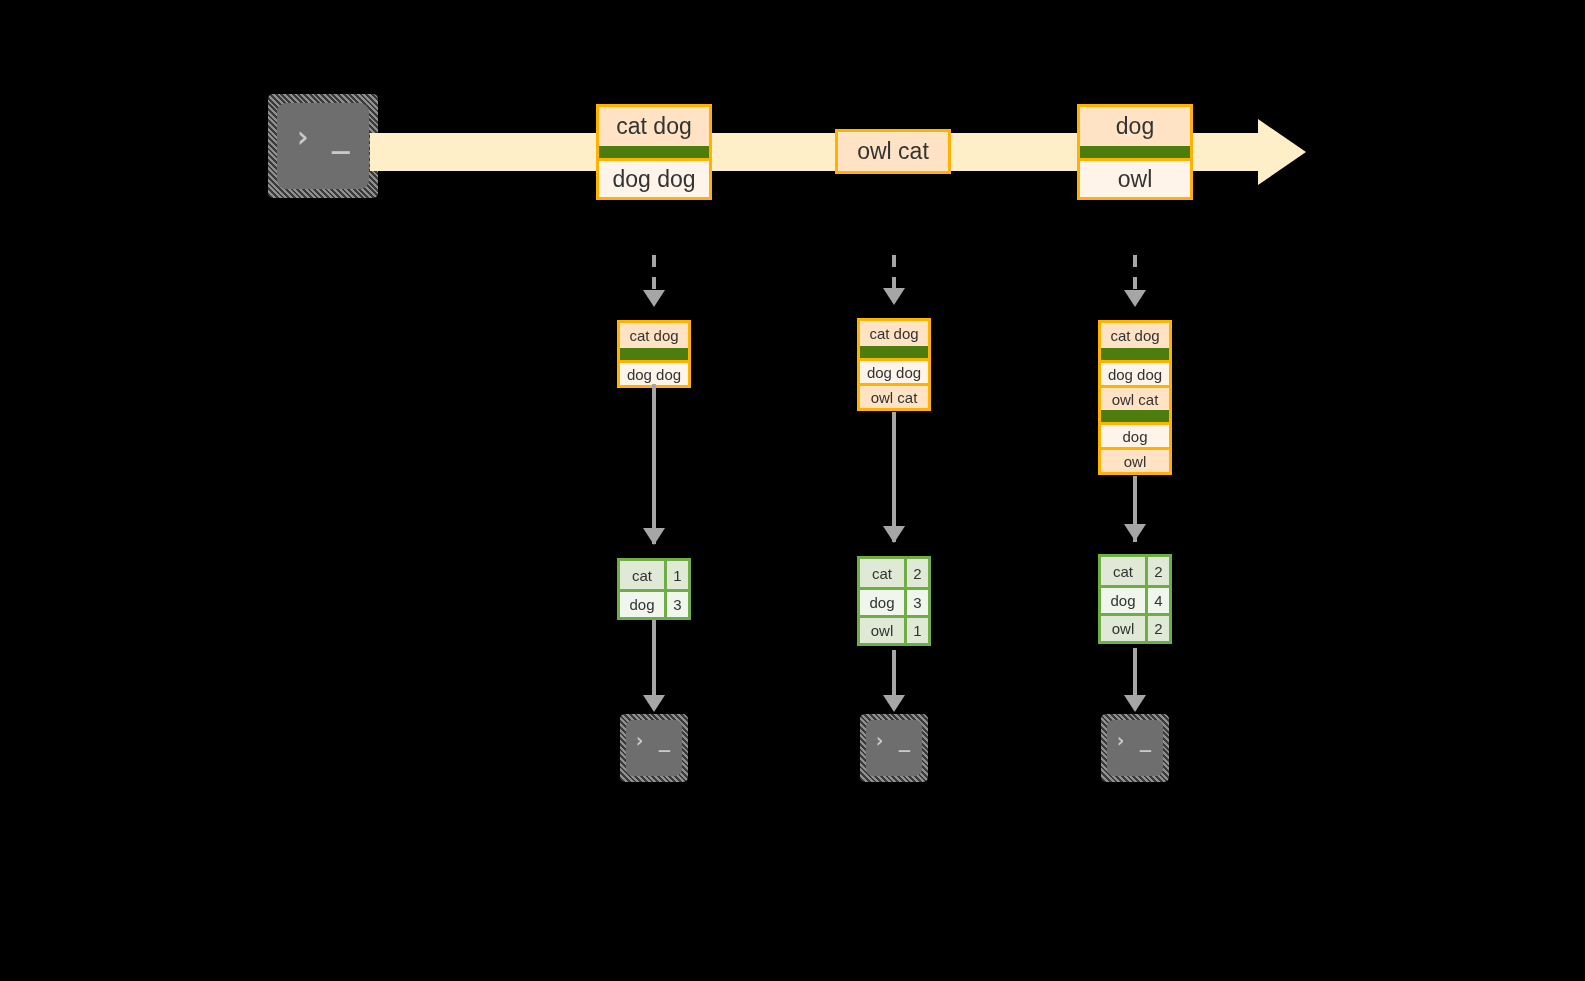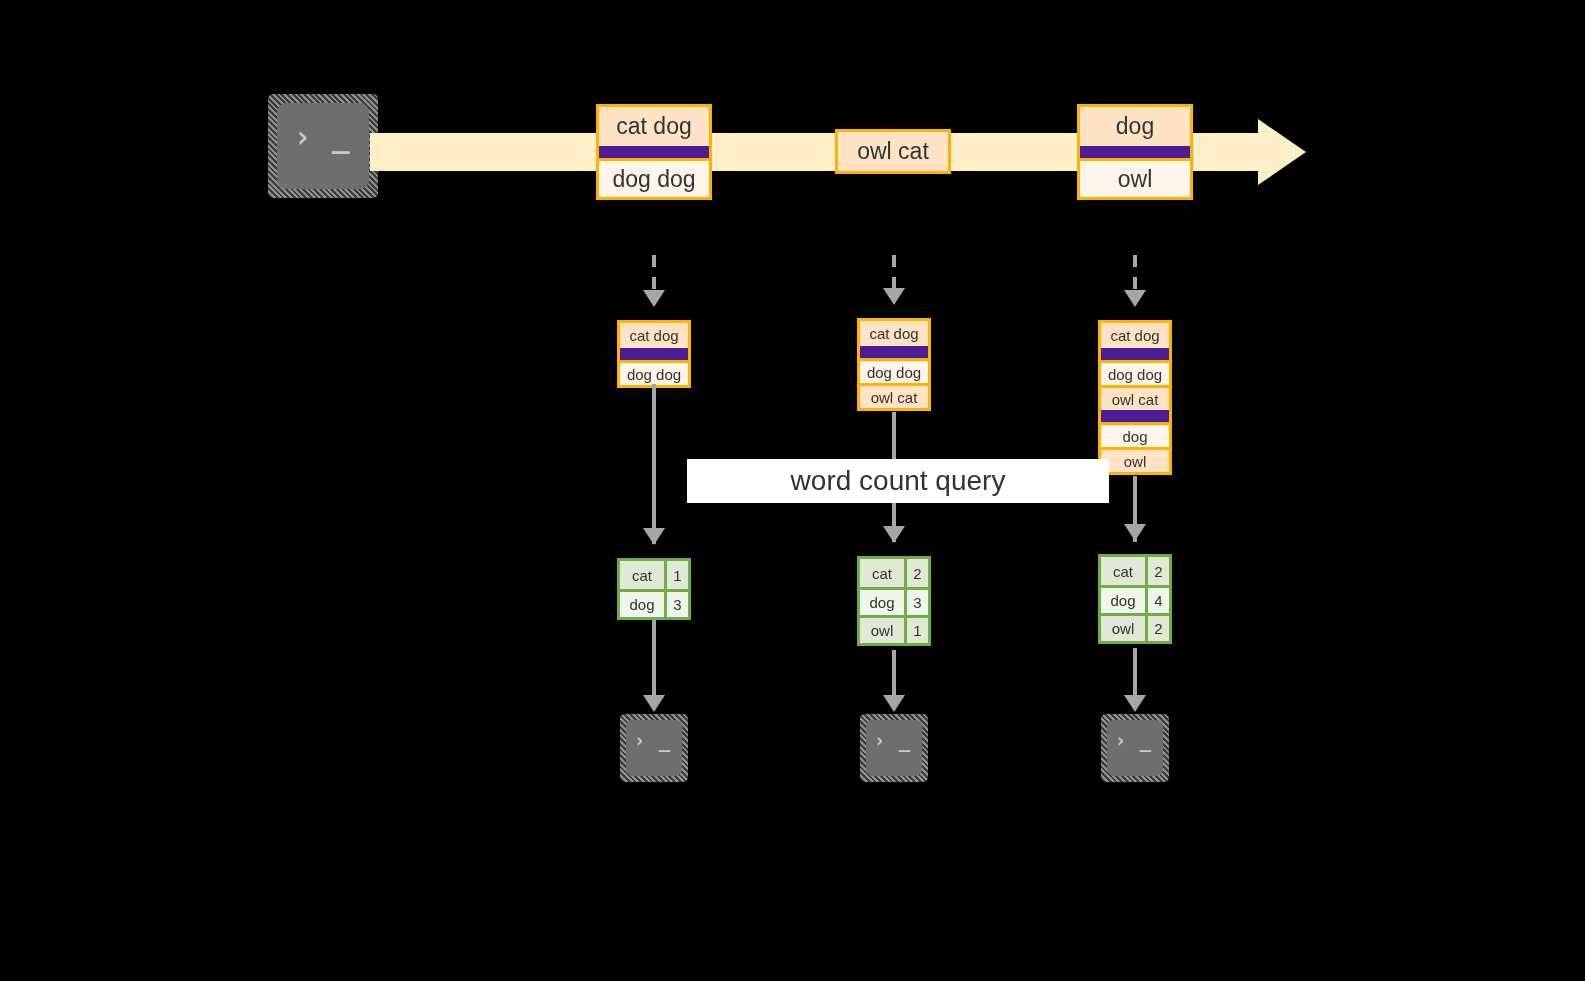--- a/index.html
+++ b/index.html
@@ -68,21 +68,21 @@
     position: absolute;
     width: 0;
     height: 0;
   }
 
   
   .msgbox {
     position: absolute;
     box-sizing: border-box;
     border: 3px solid #ffb300;
-    background: #4c1d95;
+    background: #4d7c0f;
     text-align: center;
   }
   .msgrow {
     box-sizing: border-box;
     display: flex;
     align-items: center;
     justify-content: center;
     color: #333333;
     white-space: nowrap;
     font-family: "Liberation Sans", sans-serif;
@@ -286,17 +286,14 @@
 
   <div class="conn" style="left:1133px; top:648px; height:54px;"></div>
   <div class="arrowhead" style="left:1124px; top:695px;"></div>
 
   <div class="terminal small" style="left:1101px; top:714px; width:68px; height:68px;">
     <div class="terminal-inner">
       <span class="terminal-glyph">› _</span>
     </div>
   </div>
 
-  <div class="query-label" style="left:687px; top:459px; width:422px; height:44px;">
-    <span>word count query</span>
-  </div>
 
 </div>
 
 </body></html>

